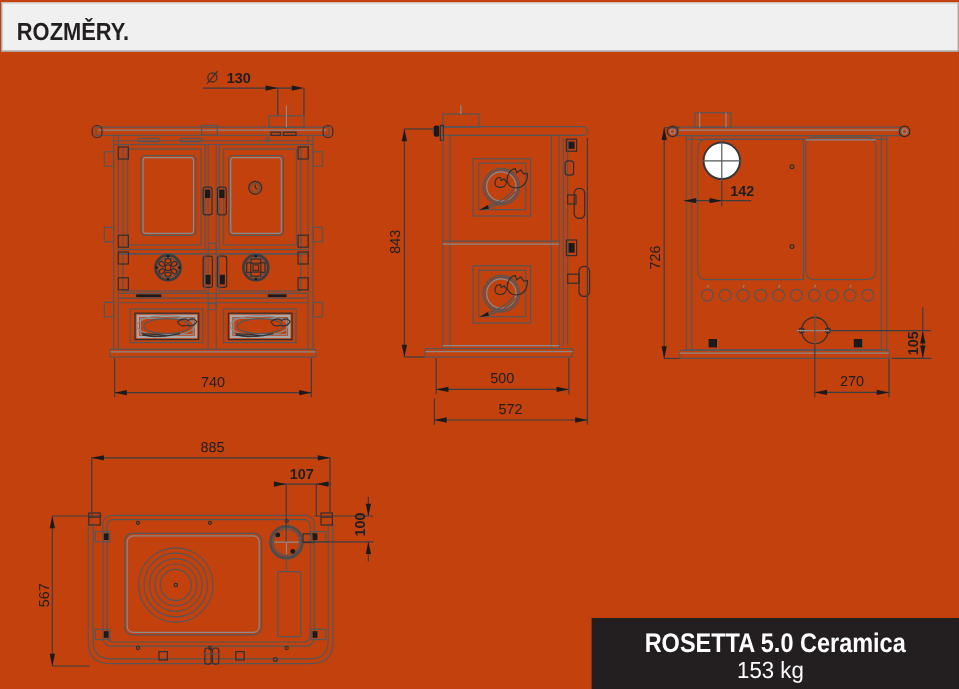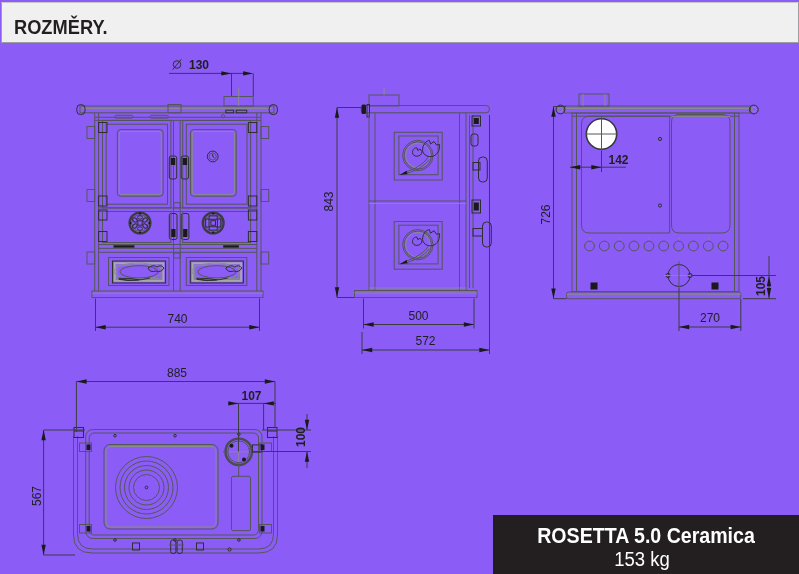--- a/index.html
+++ b/index.html
@@ -1,16 +1,16 @@
 <!DOCTYPE html>
 <html><head>
 <meta charset="utf-8">
 <style>
   html,body{margin:0;padding:0;background:#ffffff;}
-  #page{position:relative;width:799px;height:574px;background:#8b5cf6;overflow:hidden;will-change:transform;
+  #page{position:relative;width:799px;height:574px;background:#c2410c;overflow:hidden;will-change:transform;
         font-family:"Liberation Sans",sans-serif;}
   svg{position:absolute;left:0;top:0;will-change:transform;}
   .ln{fill:none;stroke:#55565a;stroke-width:1;}
   .lt{fill:none;stroke:#8a8b8f;stroke-width:1;}
   .dk{fill:none;stroke:#2e2f33;stroke-width:1;}
   .dim{fill:none;stroke:#3c3d41;stroke-width:1;}
   .ar{fill:#1a1a1c;stroke:none;}
   text{opacity:.999;}
   text.d{font:400 12px "Liberation Sans",sans-serif;fill:#1f1f21;}
   text.b{font:700 12px "Liberation Sans",sans-serif;fill:#1f1f21;}

